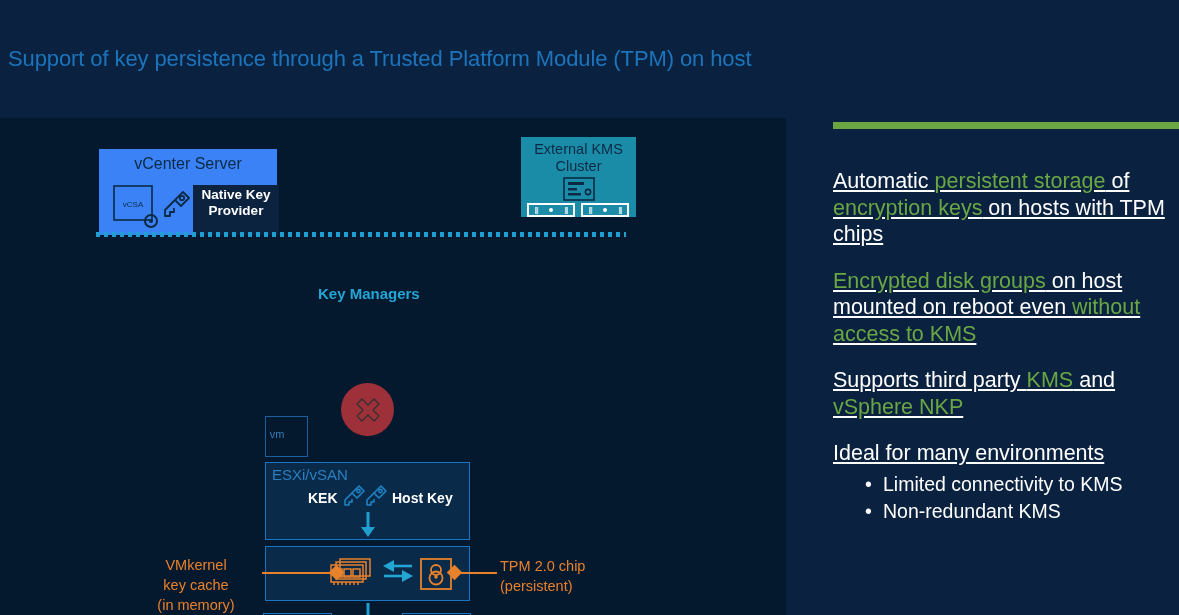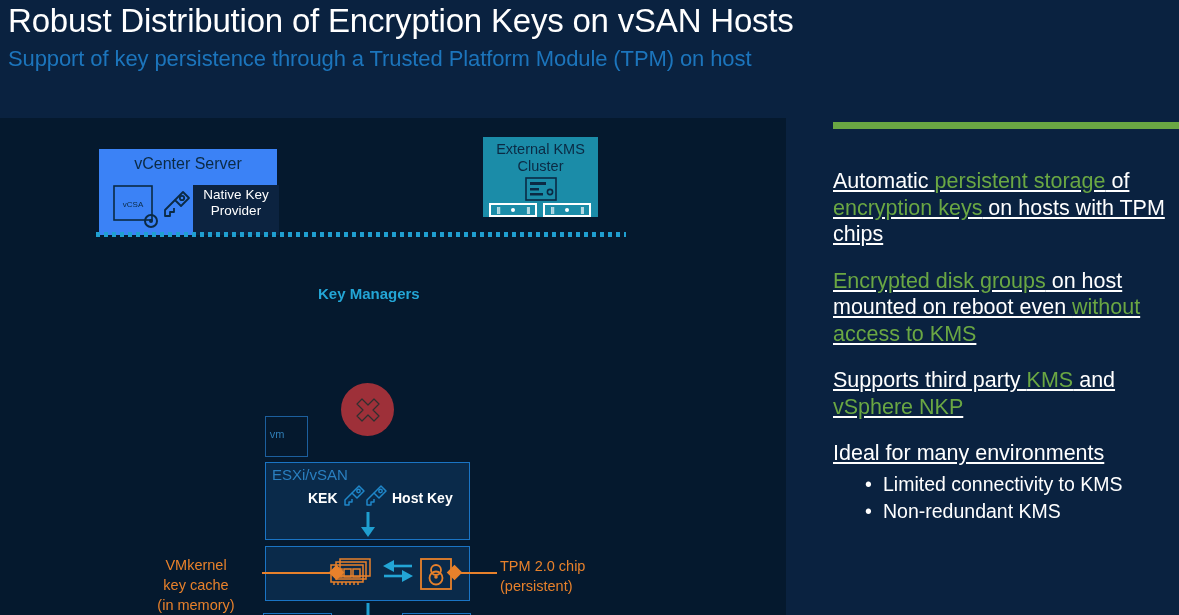--- a/index.html
+++ b/index.html
@@ -44,32 +44,32 @@
   #vcsa-icon { position: absolute; left: 14px; top: 36px; width: 46px; height: 44px; }
   #key-icon-vc { position: absolute; left: 62px; top: 40px; width: 30px; height: 34px; }
   #nkp-box {
     position: absolute; left: 94px; top: 36px;
     width: 86px; height: 50px;
     background: #0c2340;
   }
   #nkp-label {
     position: absolute; left: 94px; top: 38px; width: 86px;
     text-align: center; font-size: 13.5px; line-height: 16px;
-    color: #ffffff; font-weight: normal;
+    color: #ffffff; font-weight: bold;
   }
 
   
   #key-managers-label {
     position: absolute; left: 318px; top: 167px;
     font-size: 15px; color: #23a5d5; font-weight: bold;
   }
 
   
   #kms-box {
-    position: absolute; left: 483px; top: 19px;
+    position: absolute; left: 521px; top: 19px;
     width: 115px; height: 80px;
     background: #1b8ca8;
   }
   #kms-label {
     position: absolute; left: 0; top: 4px; width: 115px;
     text-align: center; font-size: 14.5px; line-height: 17px; color: #0b2a44;
   }
   #kms-server-icon { position: absolute; left: 42px; top: 40px; width: 32px; height: 24px; }
   .kms-node {
     position: absolute; top: 66px; height: 14px; width: 48px;
@@ -185,21 +185,20 @@
   .sub-bullets li::before {
     content: "\2022"; position: absolute; left: 32px; color: #ffffff;
   }
 </style>
 </head>
 <body>
 
 <div id="slide">
 
   <div id="header">
-    <div id="title">Robust Distribution of Encryption Keys on vSAN Hosts</div>
     <div id="subtitle">Support of key persistence through a Trusted Platform Module (TPM) on host</div>
   </div>
 
   <div id="diagram">
 
     <div id="vcenter-box">
       <div id="vcenter-label">vCenter Server</div>
       <svg id="vcsa-icon" viewBox="0 0 46 44">
         <rect x="1" y="1" width="38" height="34" fill="none" stroke="#0b2a44" stroke-width="1.6"></rect>
         <text x="20" y="22" font-size="8" fill="#0b2a44" text-anchor="middle" font-family="Liberation Sans, sans-serif">vCSA</text>

